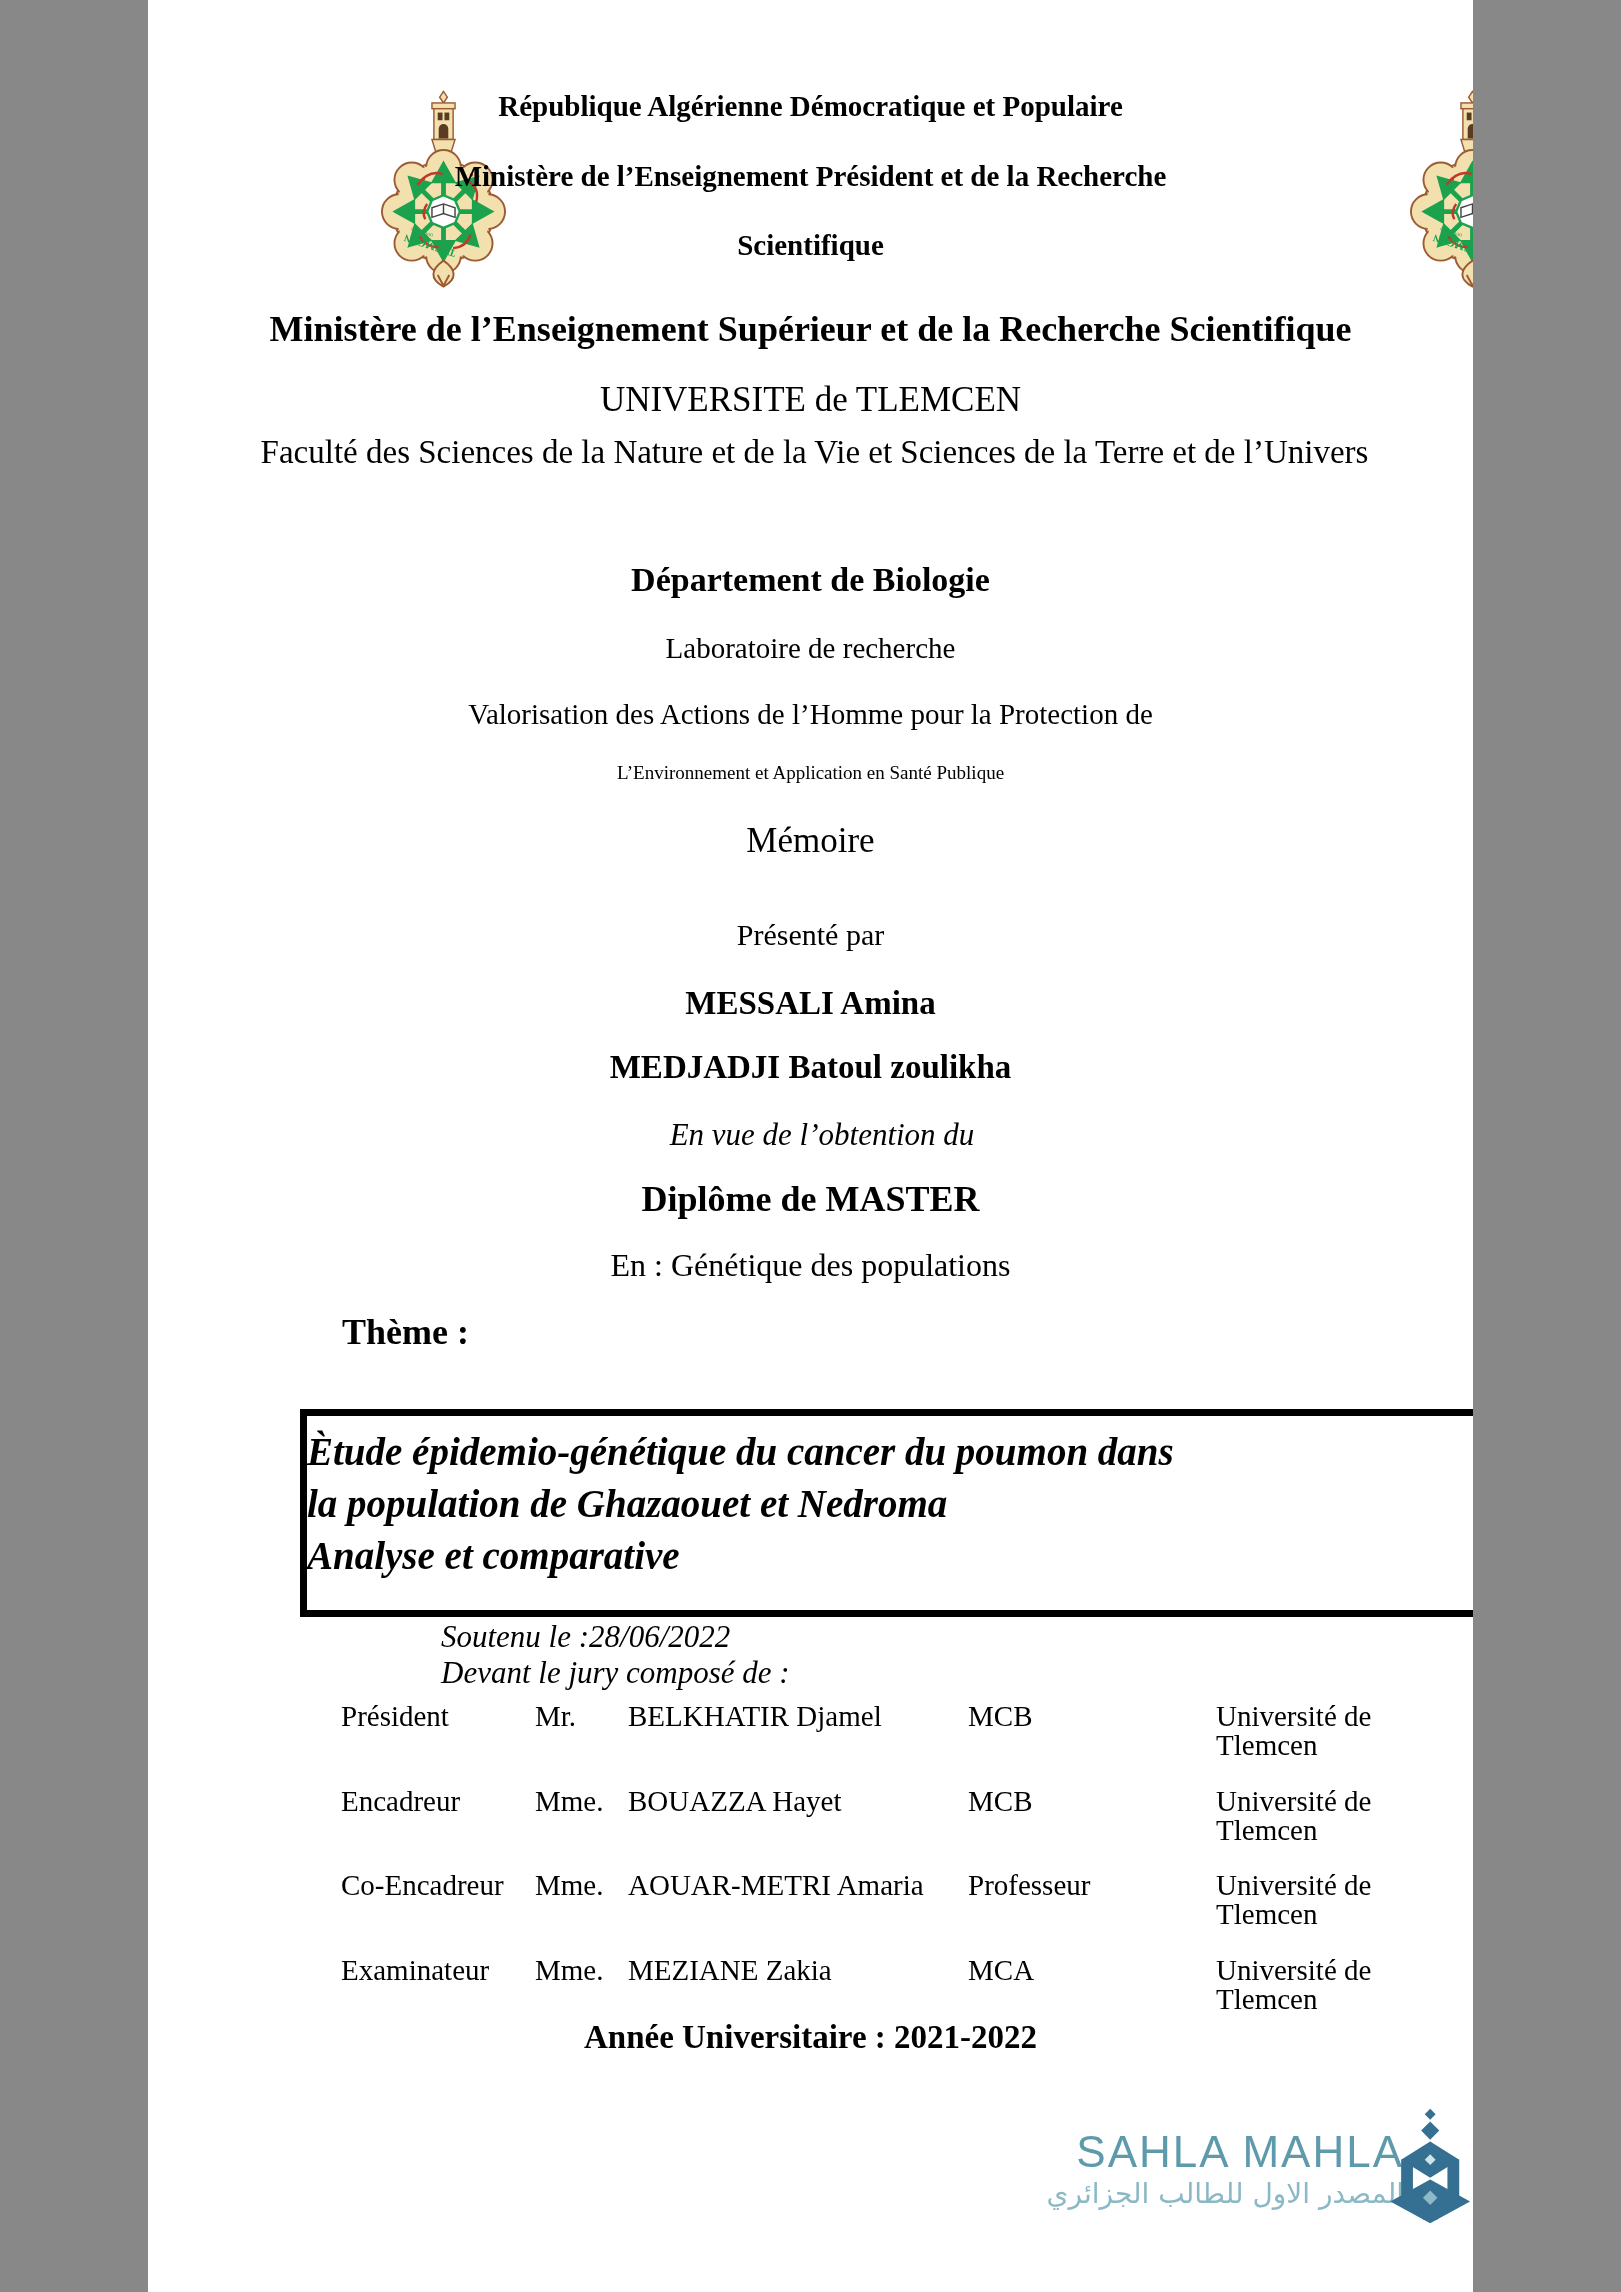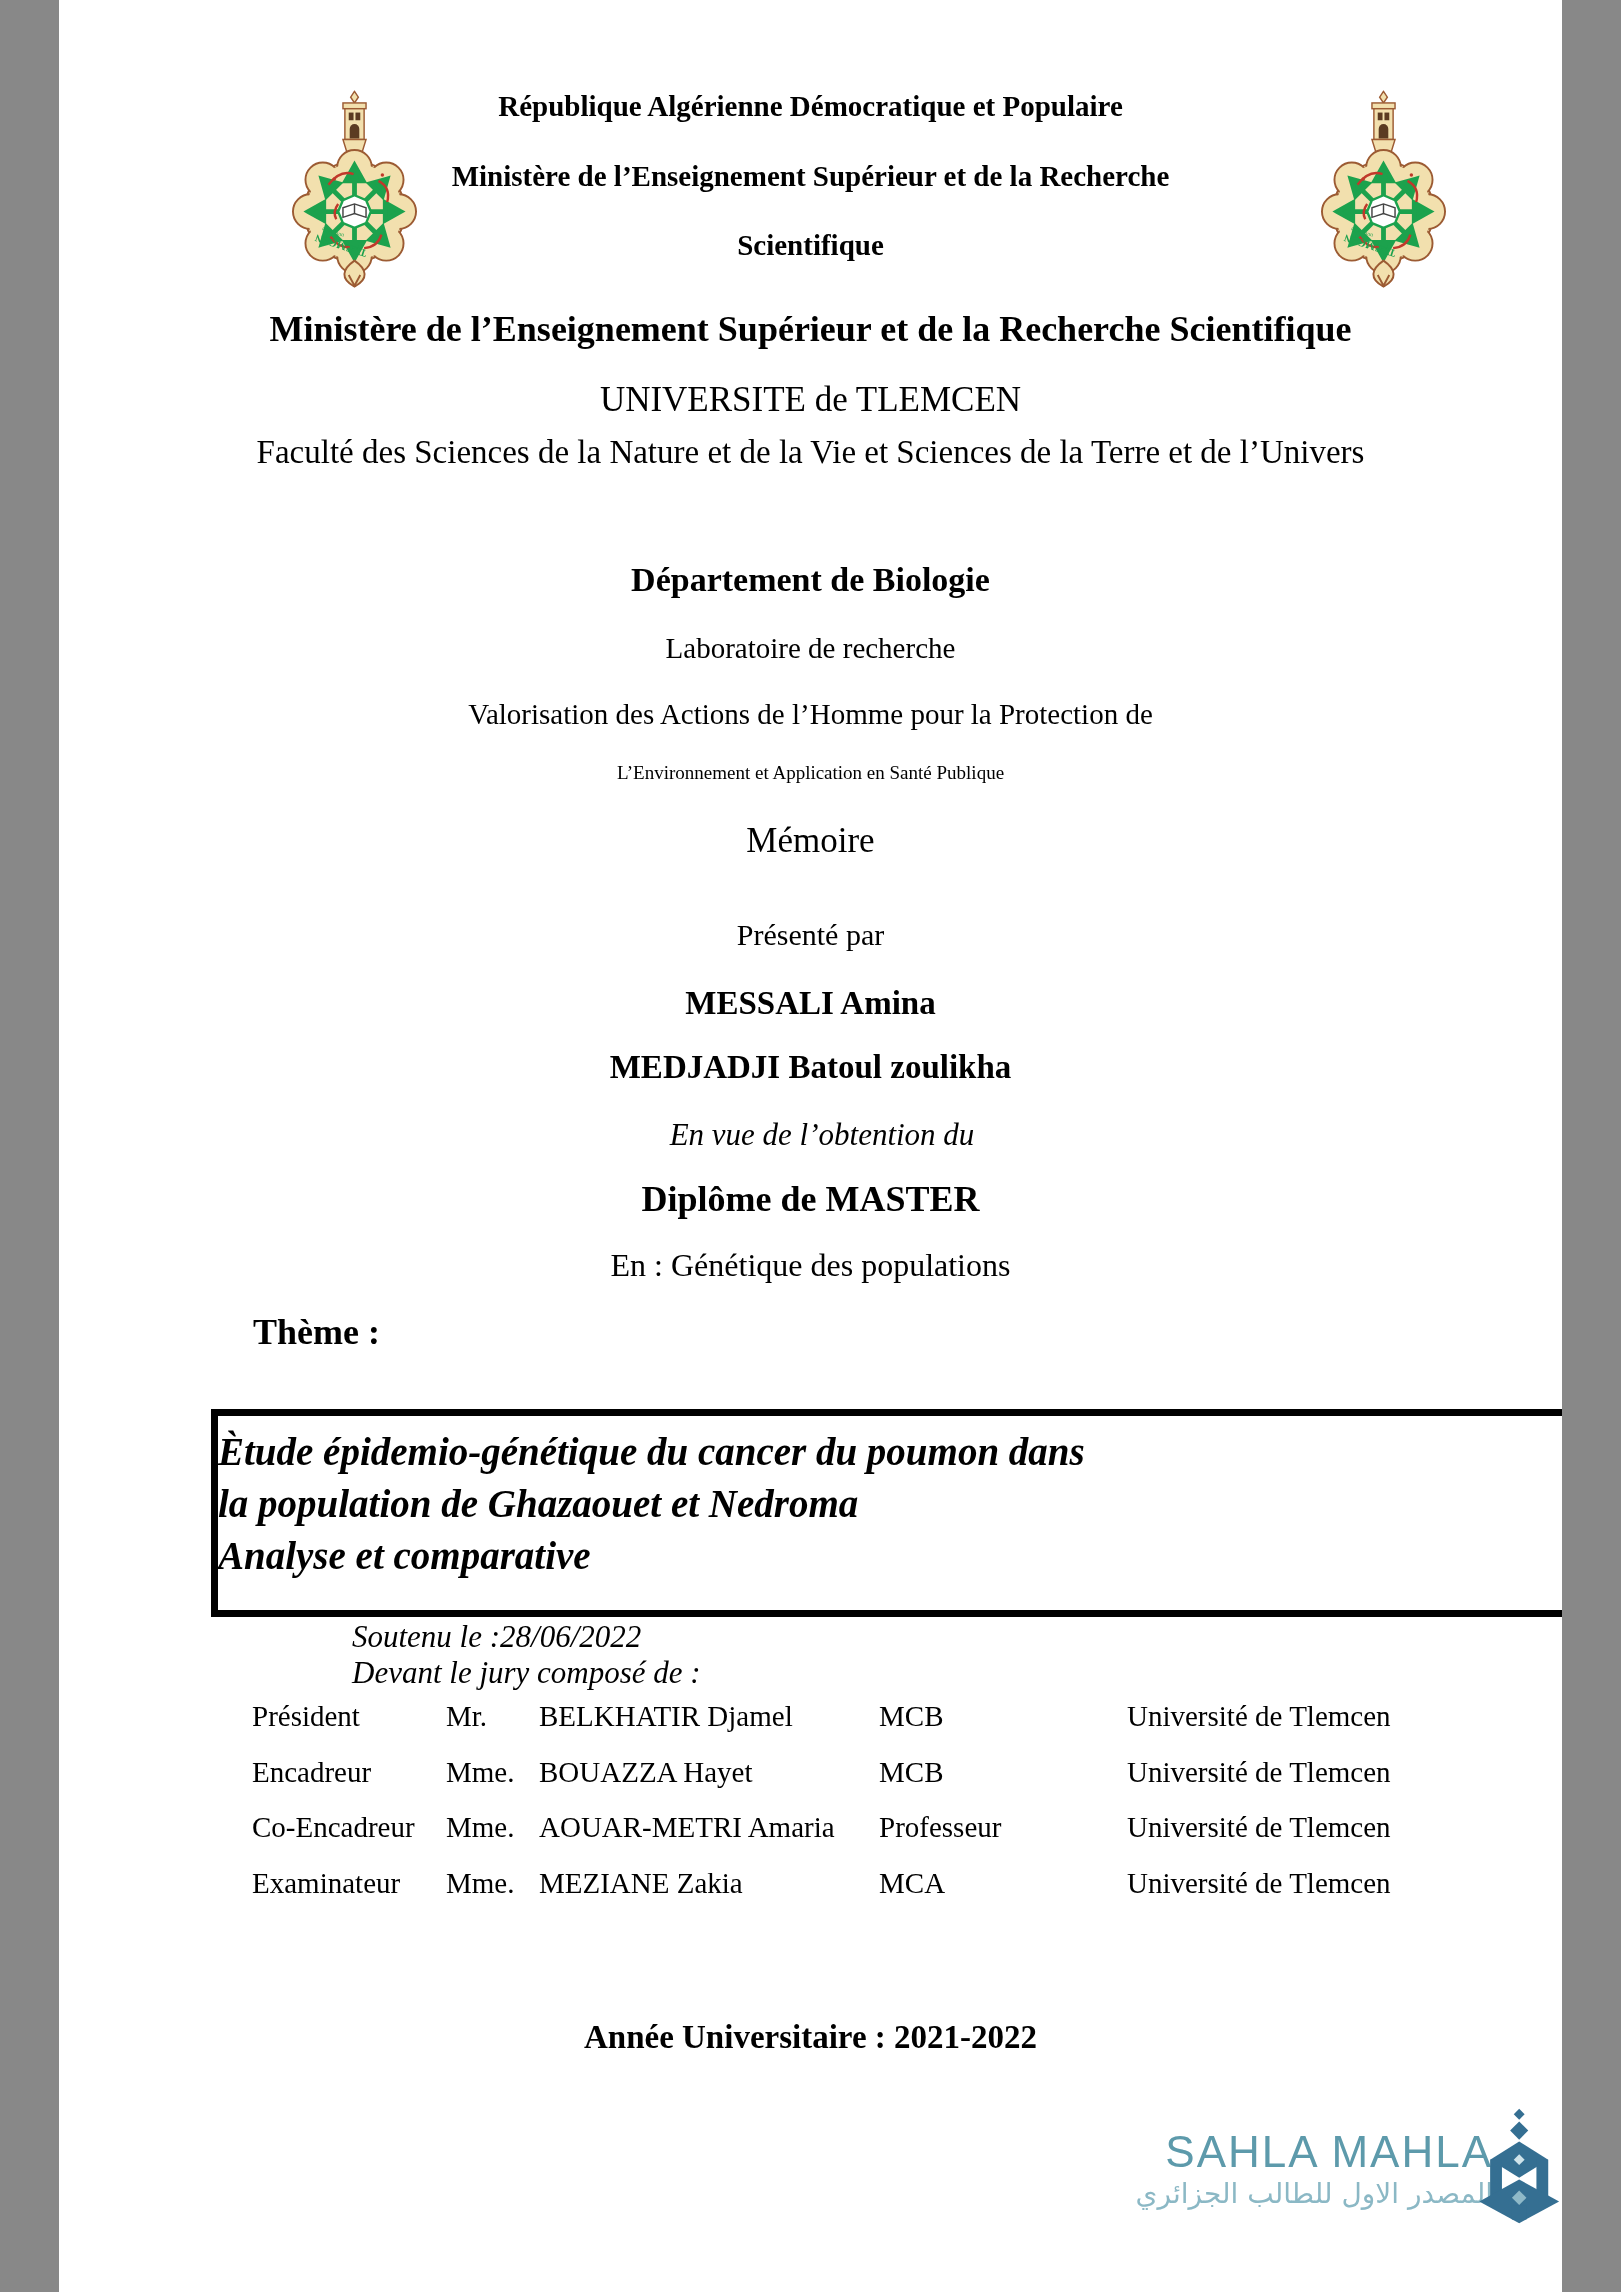--- a/index.html
+++ b/index.html
@@ -1,18 +1,18 @@
 <!DOCTYPE html>
 <html><head>
 <meta charset="utf-8">
 <style>
   html,body{margin:0;padding:0;background:#888;}
   .page{
     position:relative;
-    width:1503px;height:2293px;
+    width:1325px;height:2293px;
     margin:0 auto;
     background:#ffffff;
     overflow:hidden;
     font-family:"Liberation Serif","DejaVu Serif",serif;
     color:#000;
   }
   .abs{position:absolute;left:0;right:0;}
   .ctr{text-align:center;}
   .b{font-weight:bold;}
   .i{font-style:italic;padding-left:23px;}
@@ -166,21 +166,21 @@
   </svg>
 
   <svg class="emblem emblem-left" viewBox="0 0 128 202" width="125" height="198">
     <use href="#tlemcen-emblem"></use>
   </svg>
   <svg class="emblem emblem-right" viewBox="0 0 128 202" width="125" height="198">
     <use href="#tlemcen-emblem"></use>
   </svg>
 
   <div class="abs ctr b hline1">République Algérienne Démocratique et Populaire</div>
-  <div class="abs ctr b hline2">Ministère de l’Enseignement Supérieur et de la Recherche</div>
+  <div class="abs ctr b hline2">Ministère de l’Enseignement Président et de la Recherche</div>
   <div class="abs ctr b hline3">Scientifique</div>
 
   <div class="abs ctr b ministry">Ministère de l’Enseignement Supérieur et de la Recherche Scientifique</div>
   <div class="abs ctr university">UNIVERSITE de TLEMCEN</div>
   <div class="abs ctr faculty">Faculté des Sciences de la Nature et de la Vie et Sciences de la Terre et de l’Univers</div>
   <div class="abs ctr b department">Département de Biologie</div>
 
   <div class="abs ctr lab-intro">Laboratoire de recherche</div>
   <div class="abs ctr lab-line1">Valorisation des Actions de l’Homme pour la Protection de</div>
   <div class="abs ctr lab-line2">L’Environnement et Application en Santé Publique</div>

